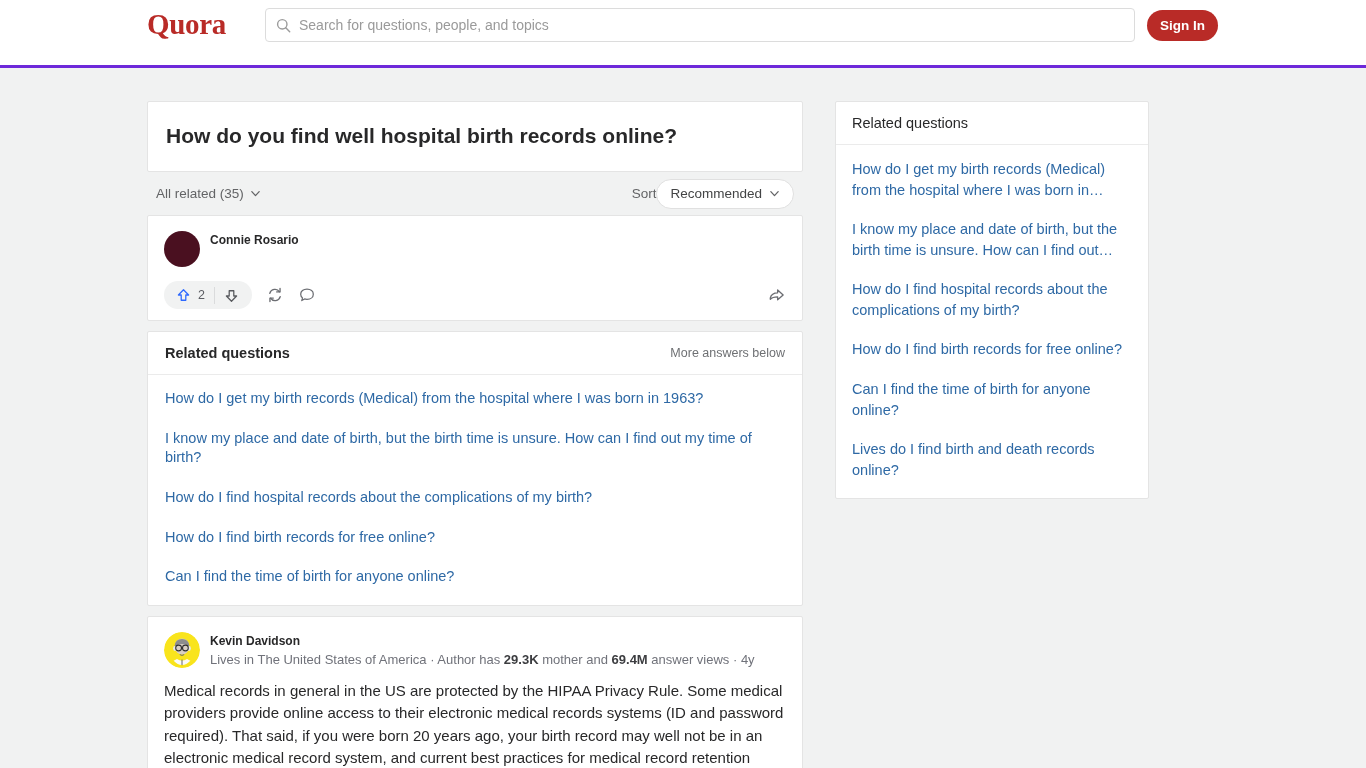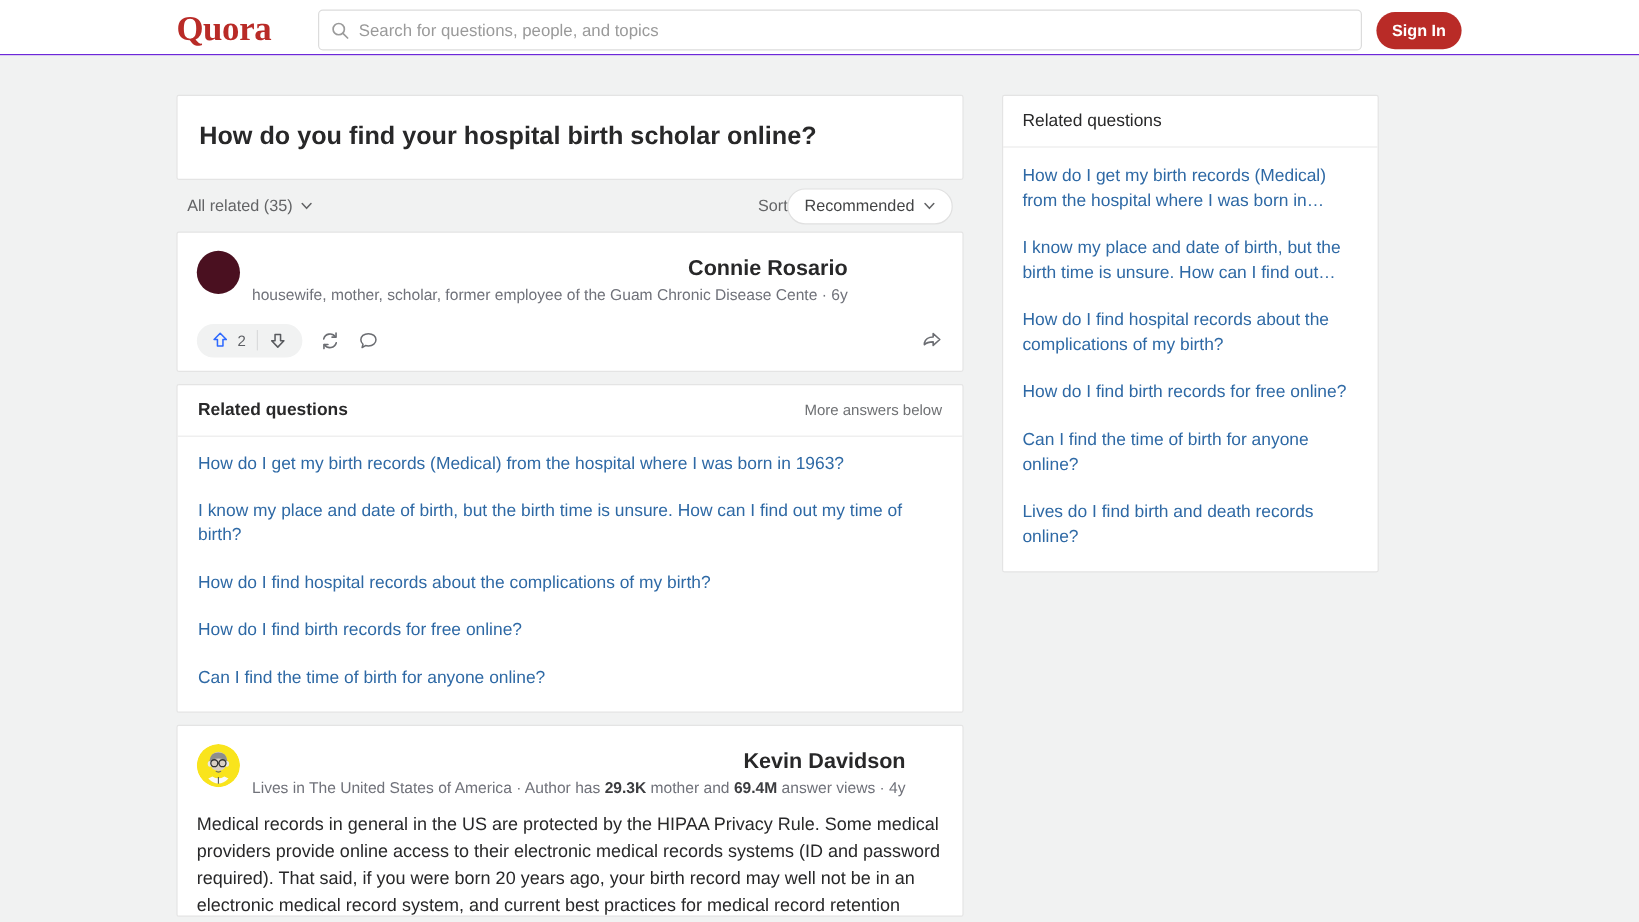--- a/index.html
+++ b/index.html
@@ -6,23 +6,23 @@
   html, body {
     width: 1366px; height: 768px;
     background: #f1f2f2;
     font-family: "Liberation Sans", sans-serif;
     overflow: hidden;
   }
 
   
   .header {
     position: relative;
-    height: 46px;
+    height: 68px;
     background: #ffffff;
-    border-bottom: 1px solid #6d28d9;
+    border-bottom: 3px solid #6d28d9;
     display: flex;
     align-items: center;
   }
   .logo {
     position: absolute;
     left: 147px;
     top: 8px;
     font-family: "Liberation Serif", serif;
     font-size: 29px;
     font-weight: bold;
@@ -125,21 +125,21 @@
     cursor: pointer;
   }
   .chev { display:block; width:11px; height:11px; }
 
   
   .answer { padding: 15px 16px 10px 16px; }
   .a-head { display: flex; gap: 10px; align-items: flex-start; }
   .avatar { width: 36px; height: 36px; border-radius: 50%; flex: 0 0 auto; }
   .avatar-maroon { background: #4a1020; }
   .a-meta { padding-top: 1px; }
-  .a-name { font-size: 18px; font-weight: bold; color: #282829; line-height: 1.45; text-align: right; }
+  .a-name { font-size: 12px; font-weight: bold; color: #282829; line-height: 1.45; }
   .a-cred { font-size: 13px; color: #70727a; line-height: 1.5; }
   .a-cred b { color: #3c3d40; }
   .a-body {
     font-size: 15px;
     color: #282829;
     line-height: 1.5;
     margin-top: 10px;
   }
 
   
@@ -218,21 +218,21 @@
   </div>
 
   <button class="signin">Sign In</button>
 </div>
 
 <div class="page">
 
   <div class="main-col">
 
     <div class="card q-card">
-      <div class="q-title">How do you find your hospital birth scholar online?</div>
+      <div class="q-title">How do you find well hospital birth records online?</div>
     </div>
 
     <div class="filter-row">
       <div class="all-related">
         <span>All related (35)</span>
         <svg class="chev" viewBox="0 0 12 12">
           <polyline points="2,4 6,8.3 10,4" fill="none" stroke="#636466" stroke-width="1.4" stroke-linecap="round" stroke-linejoin="round"></polyline>
         </svg>
       </div>
       <div class="sort-wrap">
@@ -244,21 +244,20 @@
           </svg>
         </div>
       </div>
     </div>
 
     <div class="card answer">
       <div class="a-head">
         <div class="avatar avatar-maroon"></div>
         <div class="a-meta">
           <div class="a-name">Connie Rosario</div>
-          <div class="a-cred">housewife, mother, scholar, former employee of the Guam Chronic Disease Cente · 6y</div>
         </div>
       </div>
 
       <div class="actions">
         <div class="actions-left">
           <div class="vote-pill">
             <div class="vote-up">
               <svg width="17" height="17" viewBox="0 0 20 20">
                 <path d="M10 3.2 L16 9.4 L12.7 9.4 L12.7 15.6 L7.3 15.6 L7.3 9.4 L4 9.4 Z" fill="none" stroke="#2e69ff" stroke-width="1.5" stroke-linejoin="round"></path>
               </svg>

